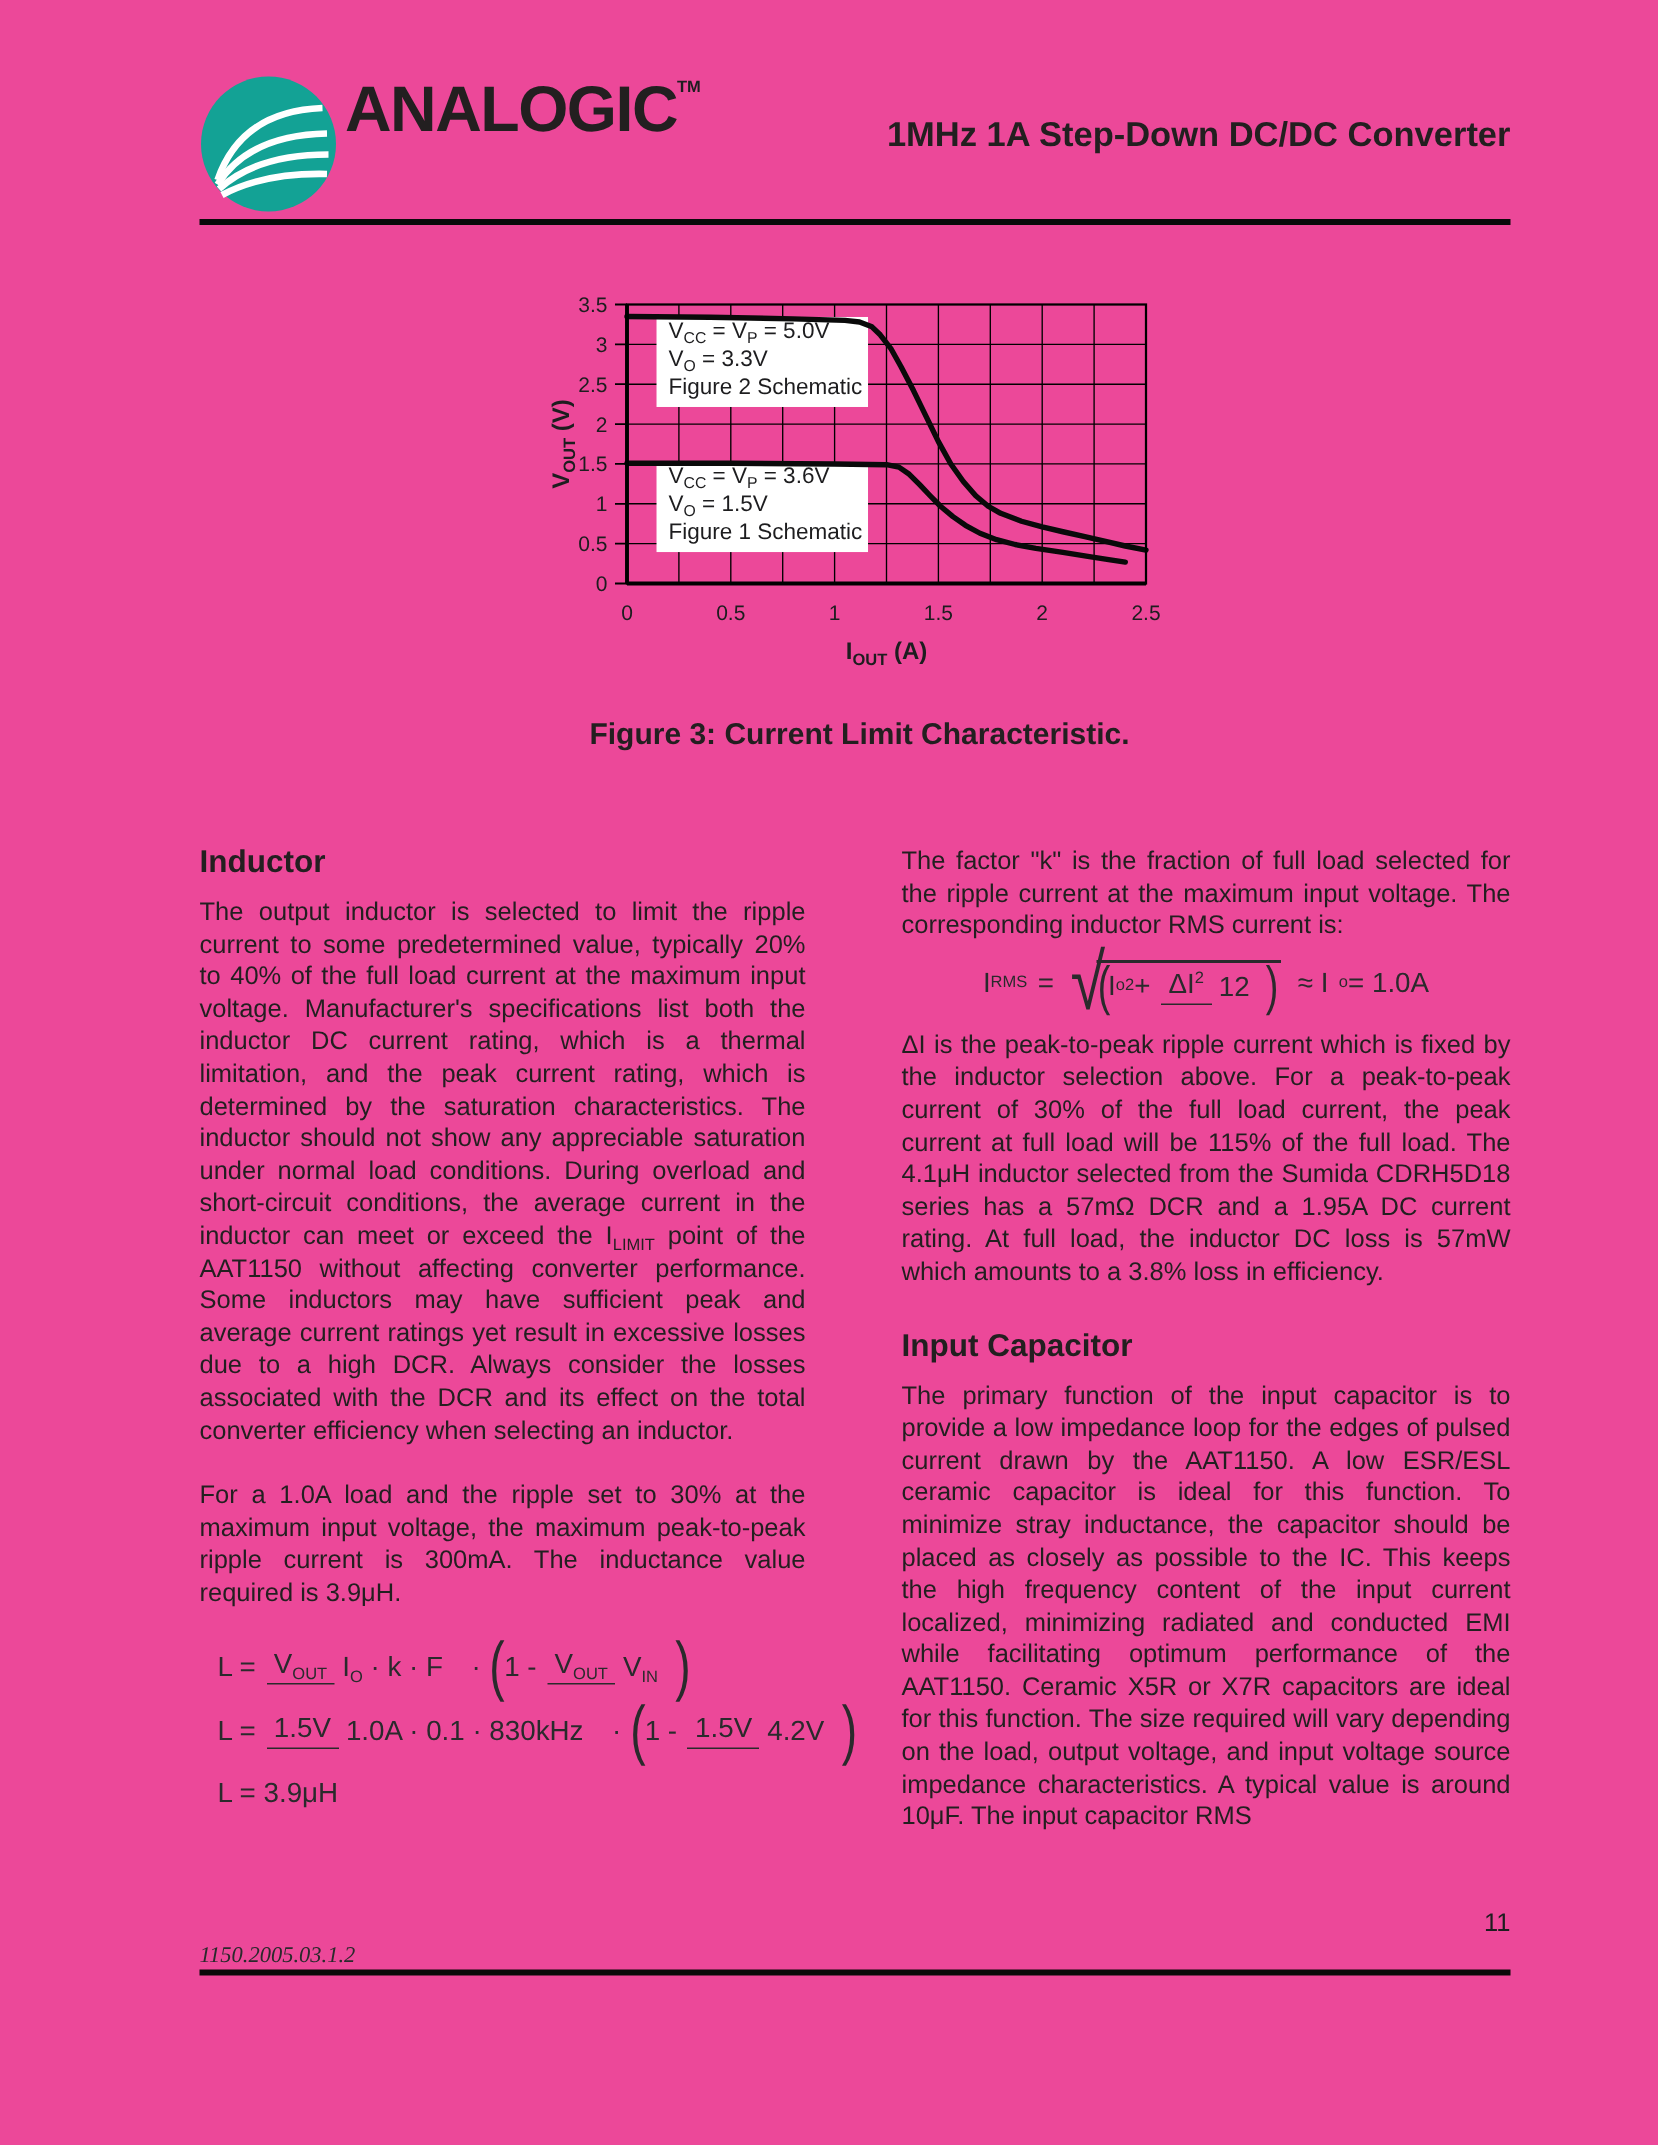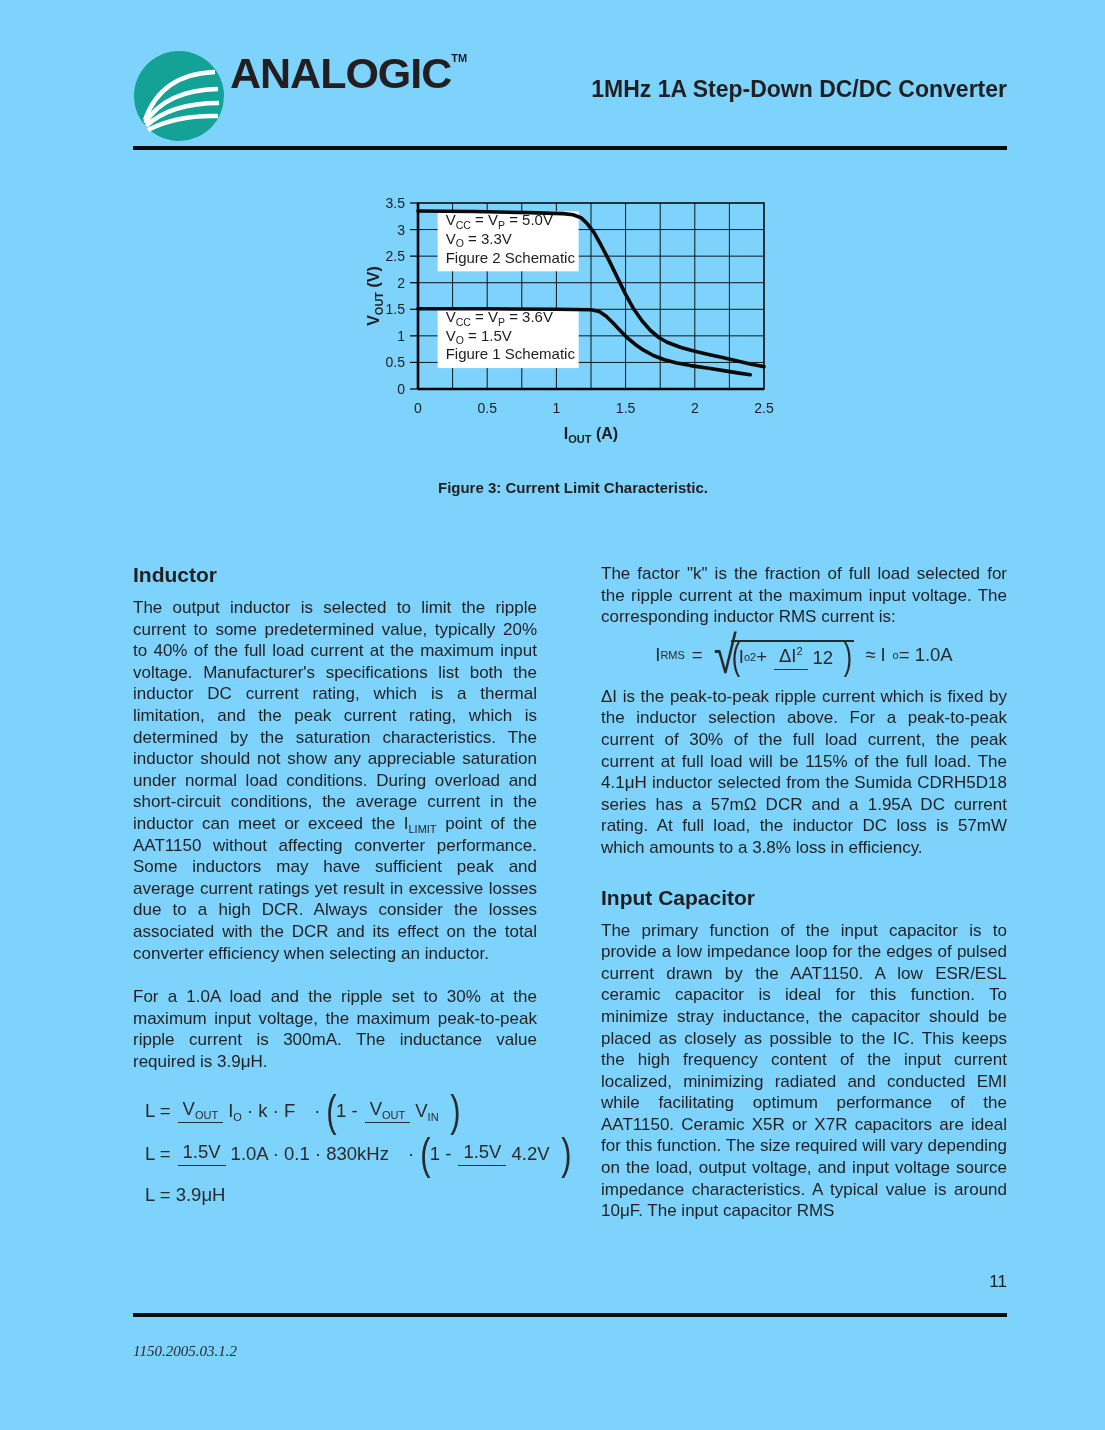--- a/index.html
+++ b/index.html
@@ -1,35 +1,35 @@
 <!DOCTYPE html>
 <html><head>
 <meta charset="utf-8">
 <style>
   html,body{margin:0;padding:0;background:#e8e8e8;}
-  .page{position:relative;width:1105px;height:1430px;background:#7dd3fc;margin:0 auto;
+  .page{position:relative;width:1105px;height:1430px;background:#ec4899;margin:0 auto;
         font-family:"Liberation Sans",sans-serif;color:#1d1d1f;overflow:hidden;}
 
   
   .logo-mark{position:absolute;left:133px;top:50px;width:92px;height:92px;}
   .logo-text{position:absolute;left:230px;top:52px;line-height:1;}
   .logo-primary{font-size:43px;font-weight:700;letter-spacing:-1px;color:#231f20;}
   .logo-tm{font-size:11px;font-weight:700;vertical-align:26px;letter-spacing:0;}
   .logo-secondary{display:block;font-size:43px;font-weight:400;letter-spacing:2px;color:#231f20;margin:-4px 0 0 74px;}
   .title-block{position:absolute;left:553px;top:76px;width:454px;text-align:right;color:#231f20;}
   .part-number{font-size:31px;font-weight:700;line-height:34px;}
   .tagline{font-size:23px;font-weight:700;line-height:27px;}
   .rule{position:absolute;left:133px;width:874px;height:4px;background:#0a0a0a;}
   .rule-top{top:146px;}
   .rule-bottom{top:1313px;}
 
   
   .chart-wrap{position:absolute;left:363px;top:189px;width:412px;height:256px;}
   .fig-caption{position:absolute;left:333px;top:479px;width:480px;text-align:center;
-               font-size:15px;font-weight:700;color:#231f20;}
+               font-size:20px;font-weight:700;color:#231f20;}
 
   
   .col{position:absolute;top:563px;color:#231f20;}
   .col-left{left:133px;width:404px;}
   .col-right{left:601px;width:406px;}
   .col h2{font-size:21px;font-weight:700;margin:0 0 10px 0;}
   .col h2.cap-head{margin-top:27px;}
   .col p{font-size:17px;line-height:21.6px;text-align:justify;margin:0 0 12px 0;}
   .col p.hang{margin-bottom:22px;}
   sub.sb{font-size:11px;vertical-align:-4px;line-height:0;}
@@ -43,21 +43,21 @@
   .frac .n{display:block;border-bottom:1.8px solid #2a2a2c;padding:0 5px 2px 5px;}
   .frac .d{display:block;padding:2px 5px 0 5px;}
   .op{margin:0 7px;}
   .par{font-size:44px;font-weight:300;line-height:0;display:inline-block;transform:scaleX(.7);margin:0 -3px;}
   .par-s{font-size:36px;}
   .rad{font-size:42px;font-weight:300;line-height:0;display:inline-block;transform:scaleY(1.25);margin-right:-6px;}
   .radbody{display:inline-flex;align-items:center;border-top:2px solid #2a2a2c;padding:3px 3px 0 2px;}
   .sqrt{display:inline-flex;align-items:center;margin:0 4px;}
 
   
-  .doc-code{position:absolute;left:133px;top:1343px;font-family:"Liberation Serif",serif;
+  .doc-code{position:absolute;left:133px;top:1296px;font-family:"Liberation Serif",serif;
             font-style:italic;font-size:15px;color:#2a2a2c;}
   .page-num{position:absolute;left:807px;top:1272px;width:200px;text-align:right;font-size:17px;color:#1d1d1f;}
 </style>
 </head>
 <body>
 
 <div class="page">
 
   <div class="logo-mark">
     <svg width="92" height="92" viewBox="0 0 92 92">

